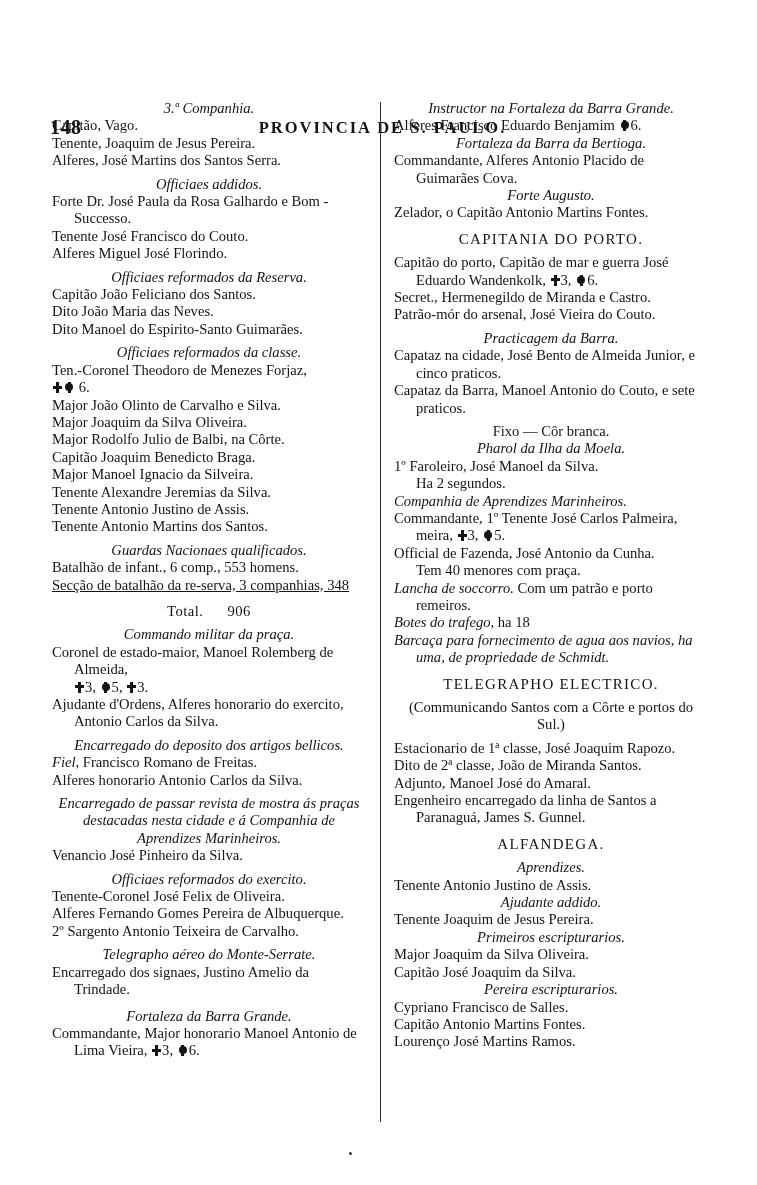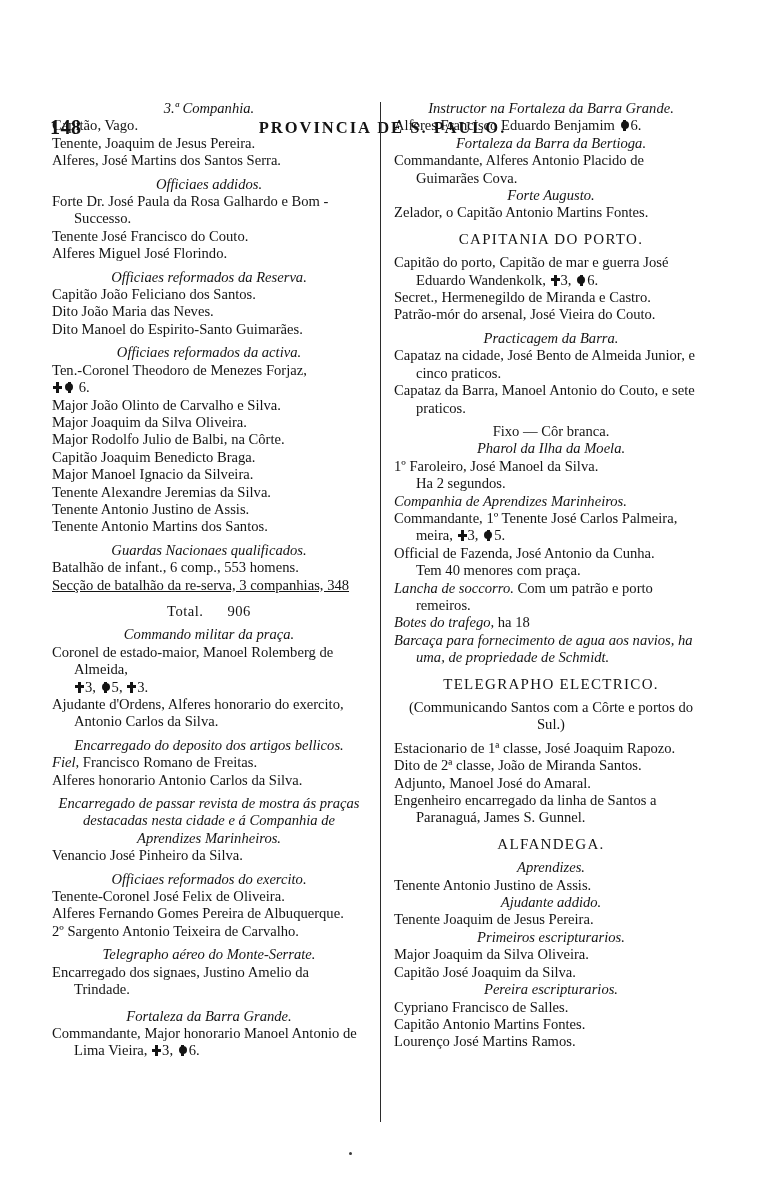--- a/index.html
+++ b/index.html
@@ -182,21 +182,21 @@
       <p>Tenente José Francisco do Couto.</p>
       <p>Alferes Miguel José Florindo.</p>
 
       <div class="gap-sm"></div>
       <p class="ctr ital">Officiaes reformados da Reserva.</p>
       <p>Capitão João Feliciano dos Santos.</p>
       <p>Dito João Maria das Neves.</p>
       <p>Dito Manoel do Espirito-Santo Guimarães.</p>
 
       <div class="gap-sm"></div>
-      <p class="ctr ital">Officiaes reformados da activa.</p>
+      <p class="ctr ital">Officiaes reformados da classe.</p>
       <p class="hang"><span>Ten.-Coronel Theodoro de Menezes Forjaz,</span></p>
       <p>
         <span class="cross"></span><span class="rosette"></span>
         <span>6.</span>
       </p>
       <p>Major João Olinto de Carvalho e Silva.</p>
       <p>Major Joaquim da Silva Oliveira.</p>
       <p>Major Rodolfo Julio de Balbi, na Côrte.</p>
       <p>Capitão Joaquim Benedicto Braga.</p>
       <p>Major Manoel Ignacio da Silveira.</p>

